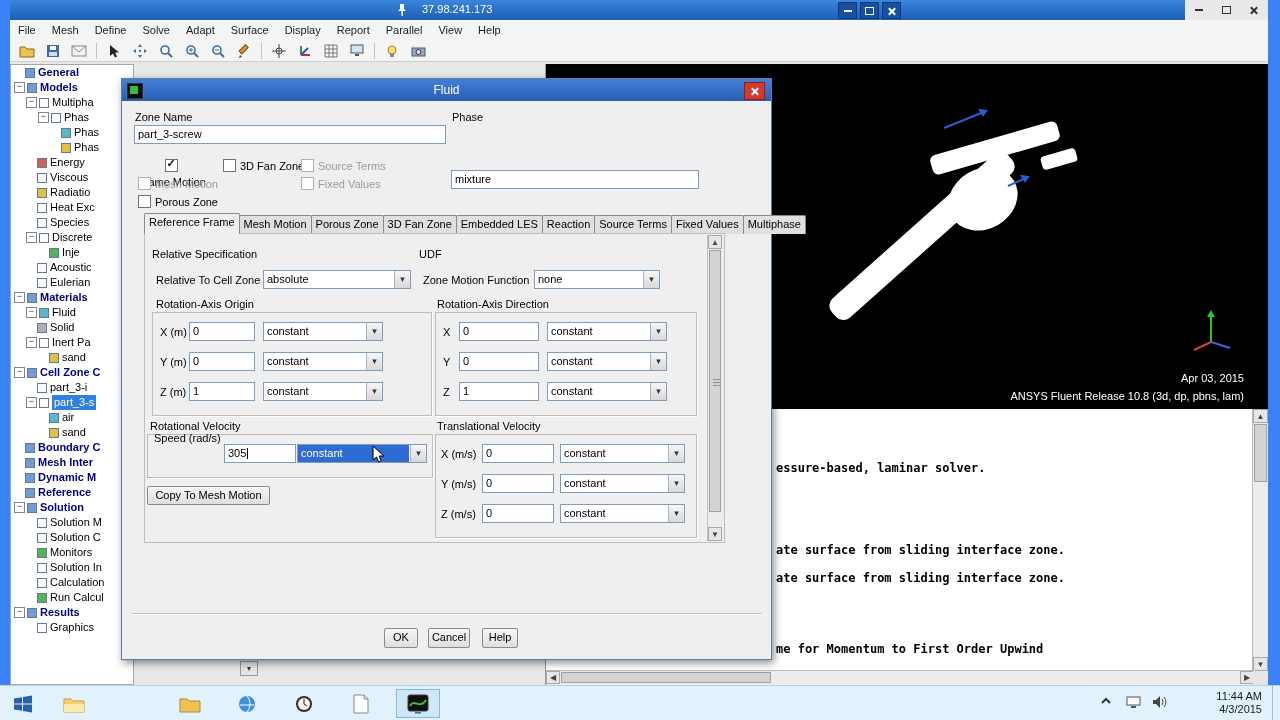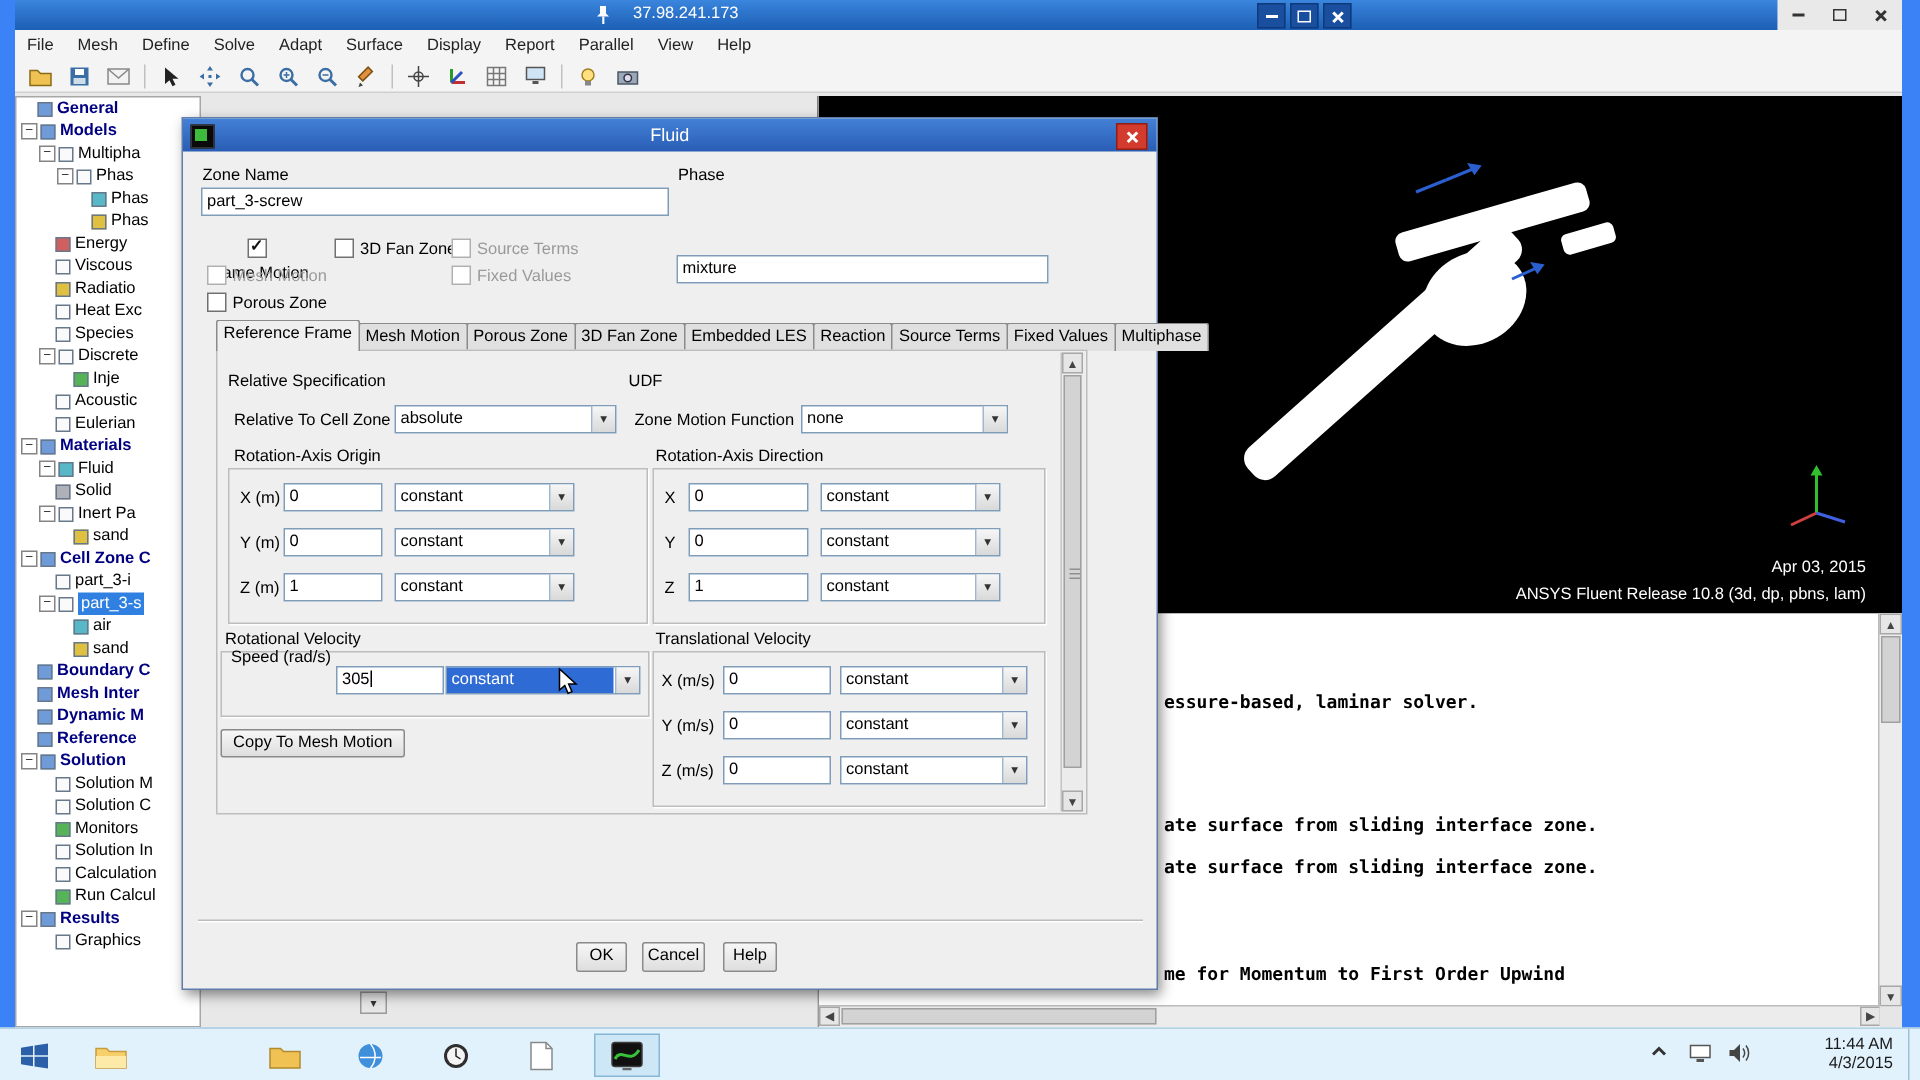--- a/index.html
+++ b/index.html
@@ -591,21 +591,21 @@
 
     <div class="cbody">
       <span class="lbl" style="left:7px;top:14px;">Relative Specification</span>
       <span class="lbl" style="left:11px;top:40px;">Relative To Cell Zone</span>
       <div class="combo" style="left:118px;top:36px;width:148px;">
           <span class="ct">absolute</span>
         </div>
 
       <span class="lbl" style="left:274px;top:14px;">UDF</span>
       <span class="lbl" style="left:278px;top:40px;">Zone Motion Function</span>
-      <div class="combo" style="left:389px;top:36px;width:138px;text-decoration:underline;">
+      <div class="combo" style="left:389px;top:36px;width:126px;text-decoration:underline;">
           <span class="ct">none</span>
         </div>
 
       <span class="lbl" style="left:11px;top:64px;">Rotation-Axis Origin</span>
       <div class="gbox" style="left:7px;top:78px;width:280px;height:104px;"></div>
       <span class="lbl" style="left:15px;top:92px;">X (m)</span>
       <div class="tf" style="left:44px;top:88px;width:66px;"><span>0</span></div>
       <div class="combo" style="left:118px;top:88px;width:120px;">
           <span class="ct">constant</span>
         </div>

